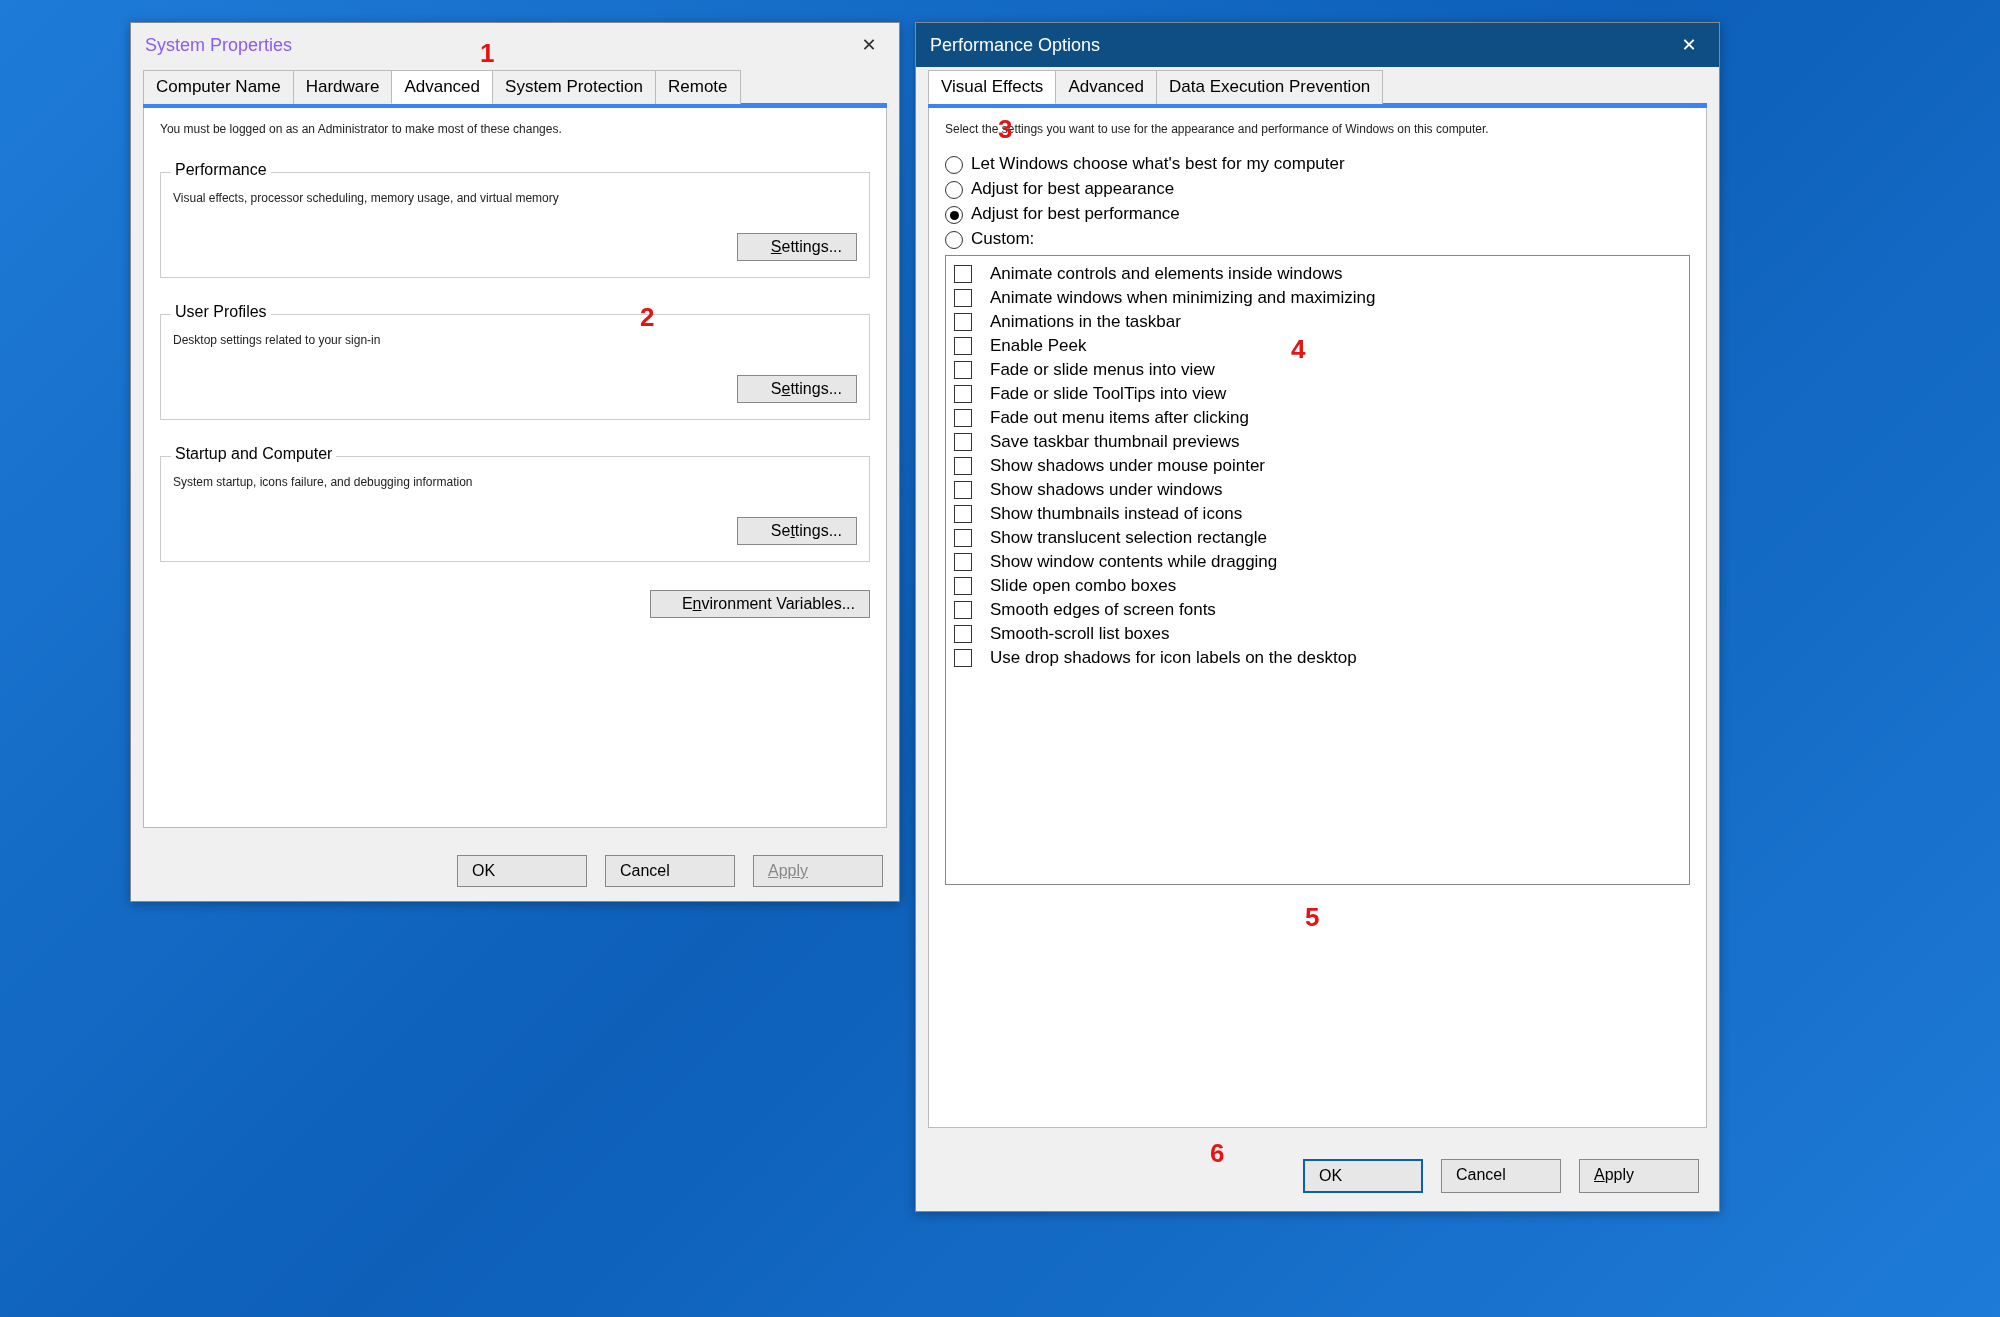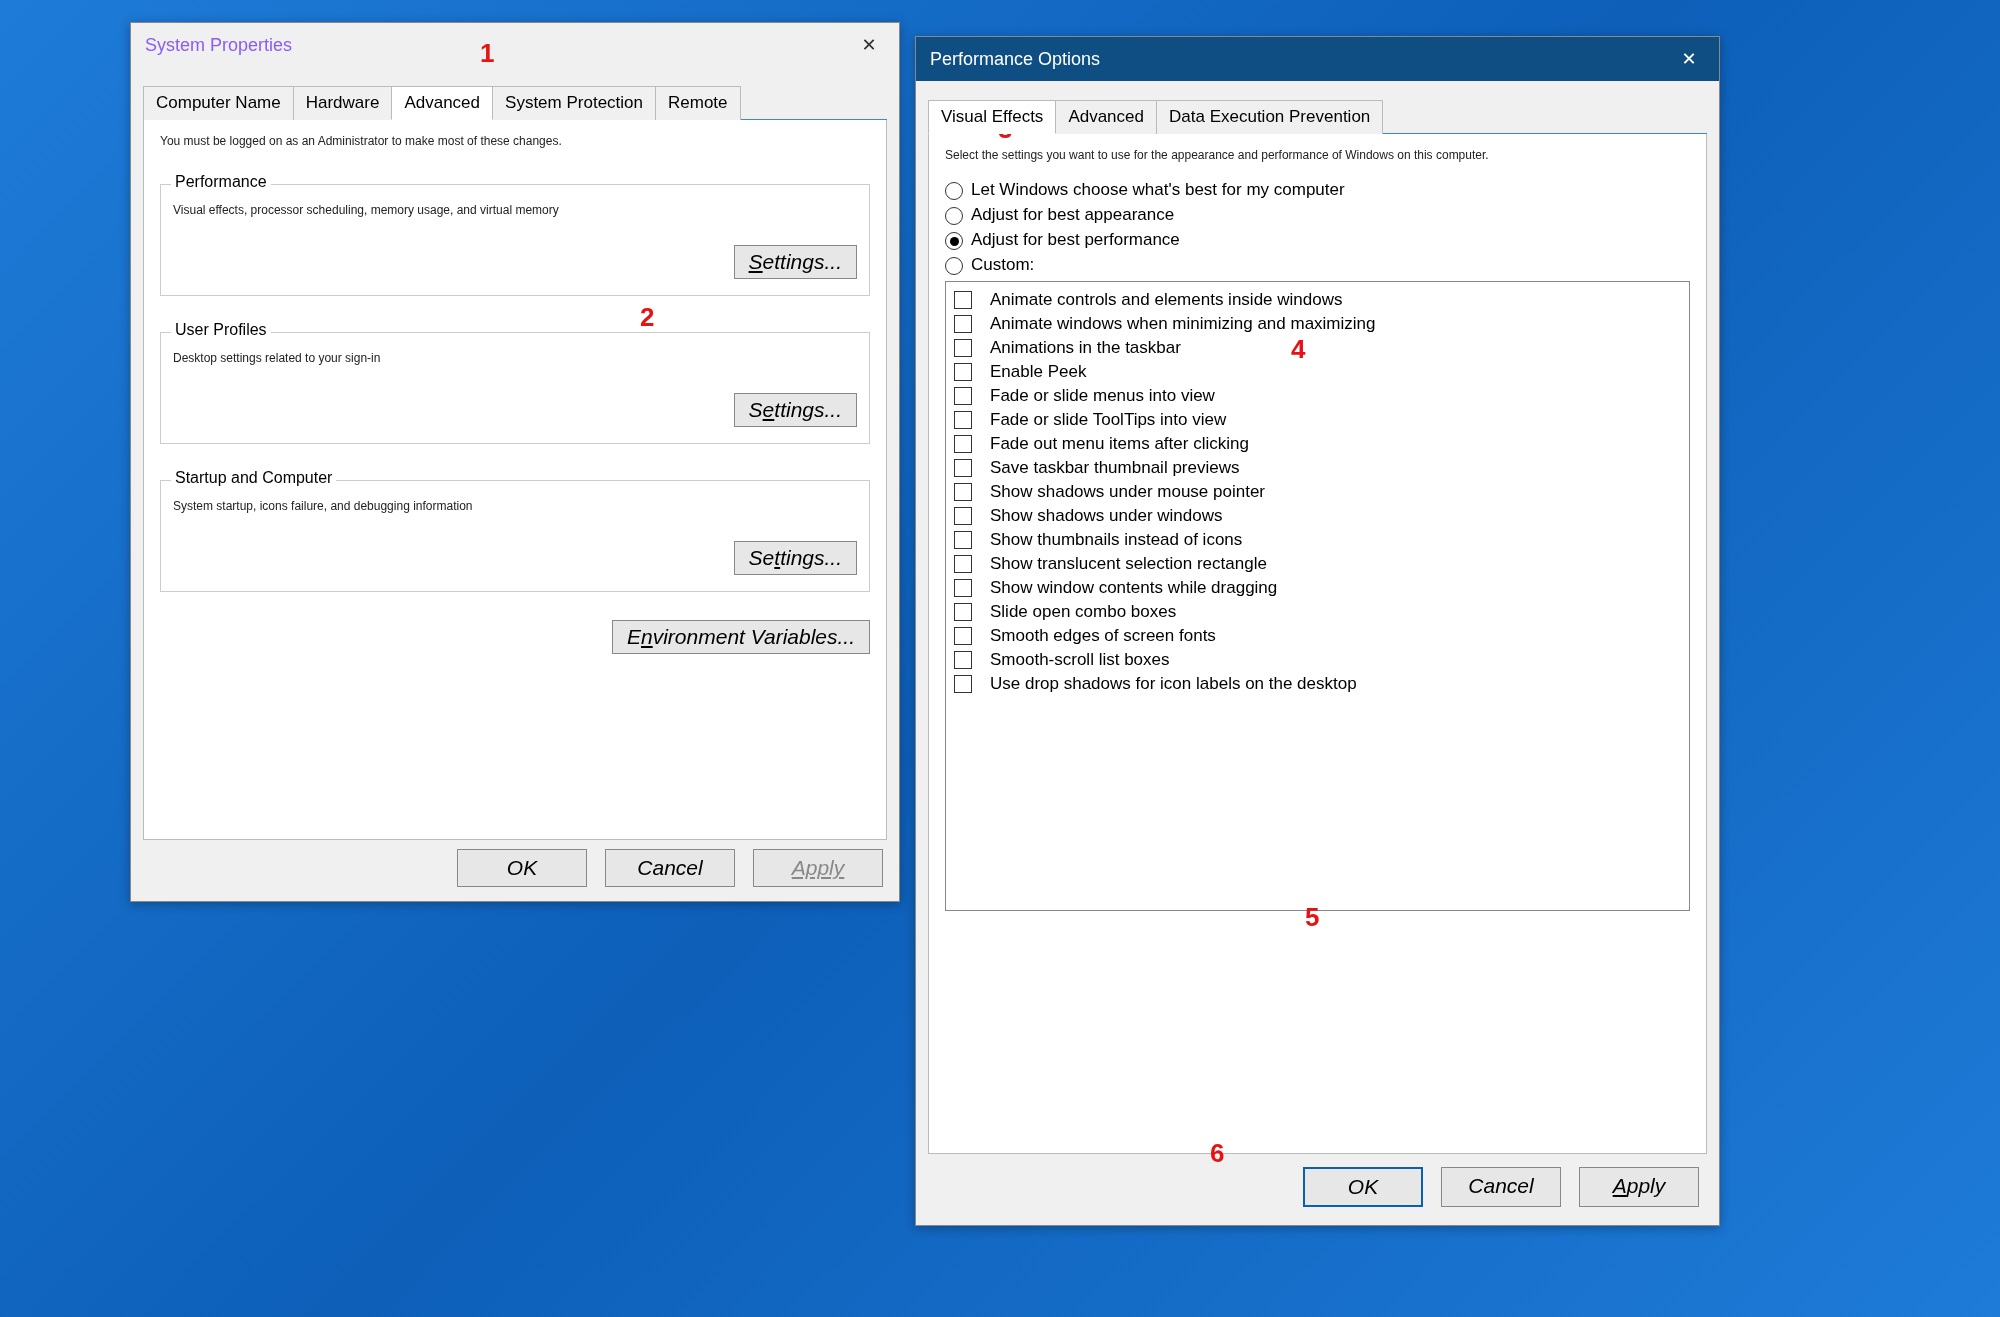--- a/index.html
+++ b/index.html
@@ -20,53 +20,53 @@
   .titlebar {
     display:flex; align-items:center; justify-content:space-between;
     padding: 6px 10px 6px 14px; height:44px;
   }
   .titlebar .title { color:#8b5cf6; font-size:18px; }
   .titlebar.dark { background:#0f4e82; color:#fff; }
   .titlebar.dark .title { color:#fff; font-weight:400; font-size:18px;}
   .closebtn { width:40px; height:30px; display:flex;align-items:center;justify-content:center; font-size:18px; color:#333; cursor:default;}
   .titlebar.dark .closebtn { color:#fff; }
   .tabs {
-    display:flex; border-bottom:1px solid #3b82f6; margin: 18px 12px 0 12px; text-align: right;
+    display:flex; border-bottom:5px solid #3b82f6; margin: 2px 12px 0 12px; text-align: right;
   }
   .tab {
     padding:6px 12px 6px 12px; border:1px solid #bbb; border-bottom:none;
     background:#f0f0f0; margin-right:-1px; font-size:17px; position:relative; top:1px;
   }
   .tab.active { background:#fff; z-index:2; border-bottom:1px solid #fff;}
   .tabbody {
     background:#fff; border:1px solid #bbb; border-top:none;
     margin:0 12px 0 12px; padding: 14px 16px 14px 16px;
   }
   .sysprops .tabbody { height: 720px; position:relative;}
   .groupbox {
     border:1px solid #ccc; margin-top:36px; padding: 18px 12px 16px 12px; position:relative;
   }
   .groupbox .legend {
     position:absolute; top:-12px; left:10px; background:#fff; padding:0 4px; font-size:16px;
   }
   .gbtext { font-size:12px; color:#222; }
   .btn {
     display:inline-block; min-width:120px; padding:4px 14px;
-    border:1px solid #888; background:#e7e7e7; font-size:21px; text-align:center;font-style:italic;
+    border:1px solid #888; background:#e7e7e7; font-size:16px; 
   }
   .btn.disabled { color:#888; }
   .rowr { text-align:right; margin-top:28px; }
   .bottombtns {
     position:absolute; right:16px; bottom:14px; display:flex; gap:18px;
   }
   .bottombtns .btn { min-width:130px; padding:6px 14px;}
   .u { text-decoration: underline; }
 
   
-  .perf { left: 915px; top: 36px; width: 805px; height: 1190px; background:#f0f0f0;}
+  .perf { left: 915px; top: 22px; width: 805px; height: 1190px; background:#f0f0f0;}
   .perf .tabbody { background:#fff; padding: 14px 16px 14px 16px; height:1020px; position:relative;}
   .radio-row { display:flex; align-items:flex-end; gap:8px; margin:5px 0; font-size:17px;}
   .radio {
     width:18px; height:18px; border:1.8px solid #333; border-radius:50%;
     display:inline-flex; align-items:center; justify-content:center; flex-shrink:0;
   }
   .radio.sel::after { content:""; width:9px; height:9px; background:#000; border-radius:50%; }
   .listbox {
     border:1px solid #888; margin-top:6px; padding:6px 8px 6px 8px; height:630px; overflow:hidden;
   }

